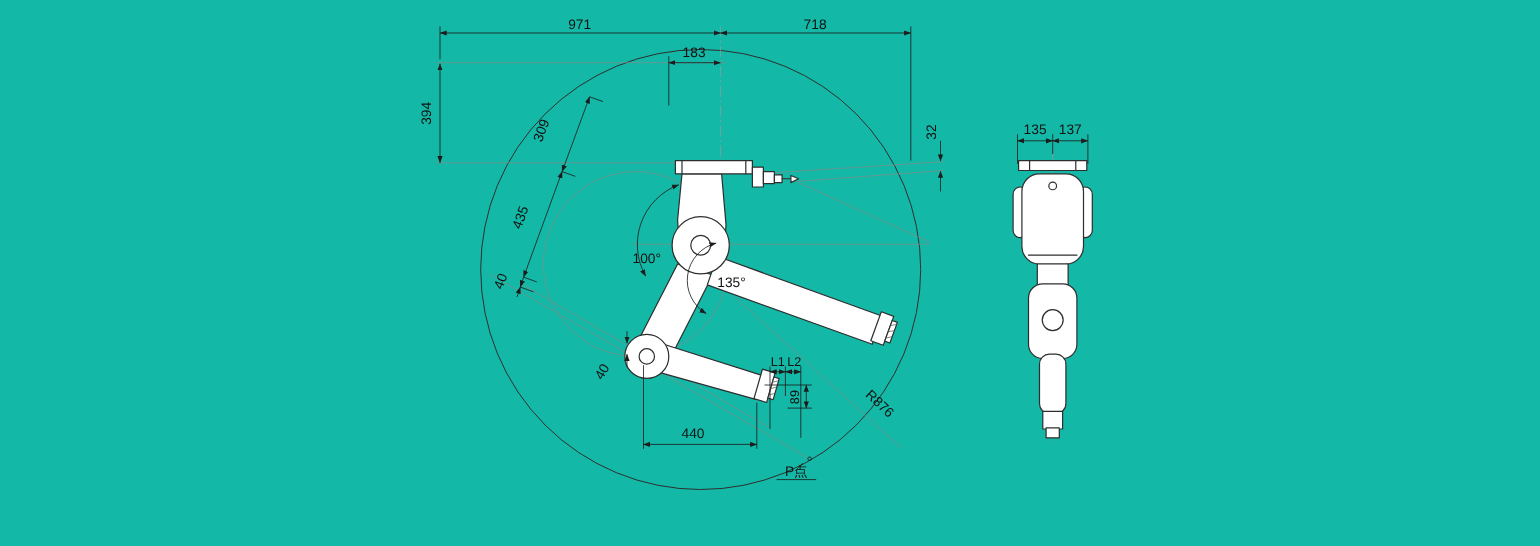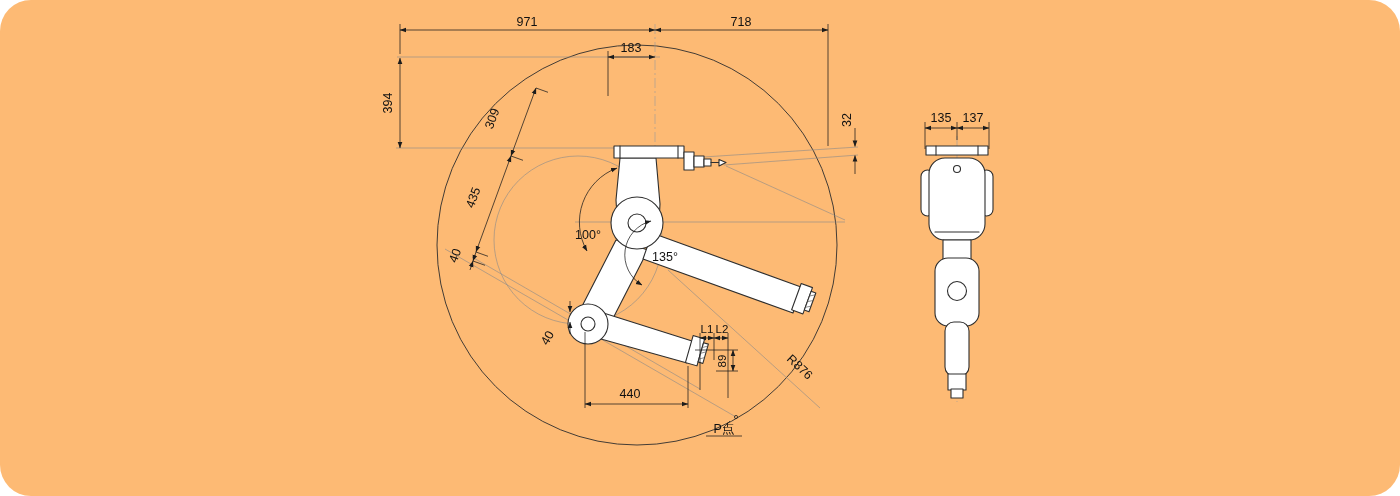--- a/index.html
+++ b/index.html
@@ -1,17 +1,17 @@
 <!DOCTYPE html>
 <html><head>
 <meta charset="utf-8">
 <style>
   html,body{margin:0;padding:0;background:#ffffff}
-  .stage{position:relative;width:1400px;height:496px;background:#fdba74;overflow:hidden;
-         font-family:"Liberation Sans",sans-serif;border-radius:31px;}
+  .stage{position:relative;width:1400px;height:496px;background:#14b8a6;overflow:hidden;
+         font-family:"Liberation Sans",sans-serif;}
   svg{display:block}
   .o  {fill:none;stroke-width:1.1;stroke-linejoin:round;stroke-linecap:round}
   .of {fill:#ffffff;stroke-width:1.1;stroke-linejoin:round}
   .env{fill:none;stroke-width:0.9}
   .thin{fill:none;stroke-width:0.6}
   .dim{fill:none;stroke-width:0.75}
   .cl {fill:none;stroke-width:0.6;stroke-dasharray:10 3 2 3}
   .dt {font-size:12.5px;fill:#111;stroke:none;text-anchor:middle}
   .dts{font-size:11.5px;fill:#111;stroke:none;text-anchor:middle}
 </style>

